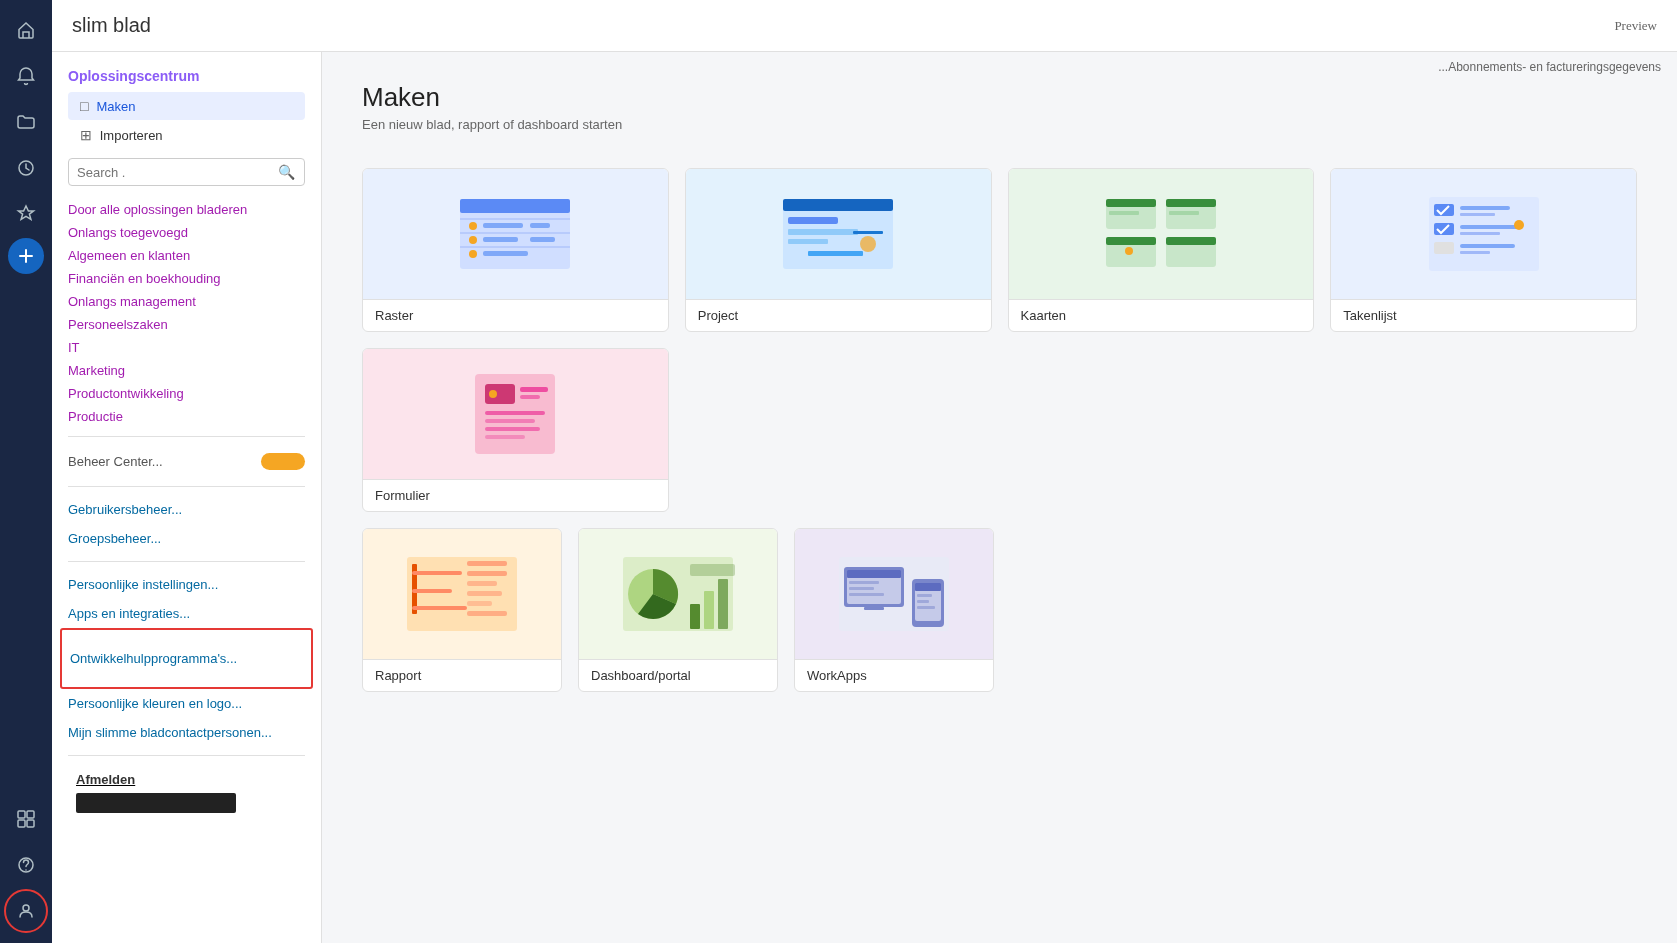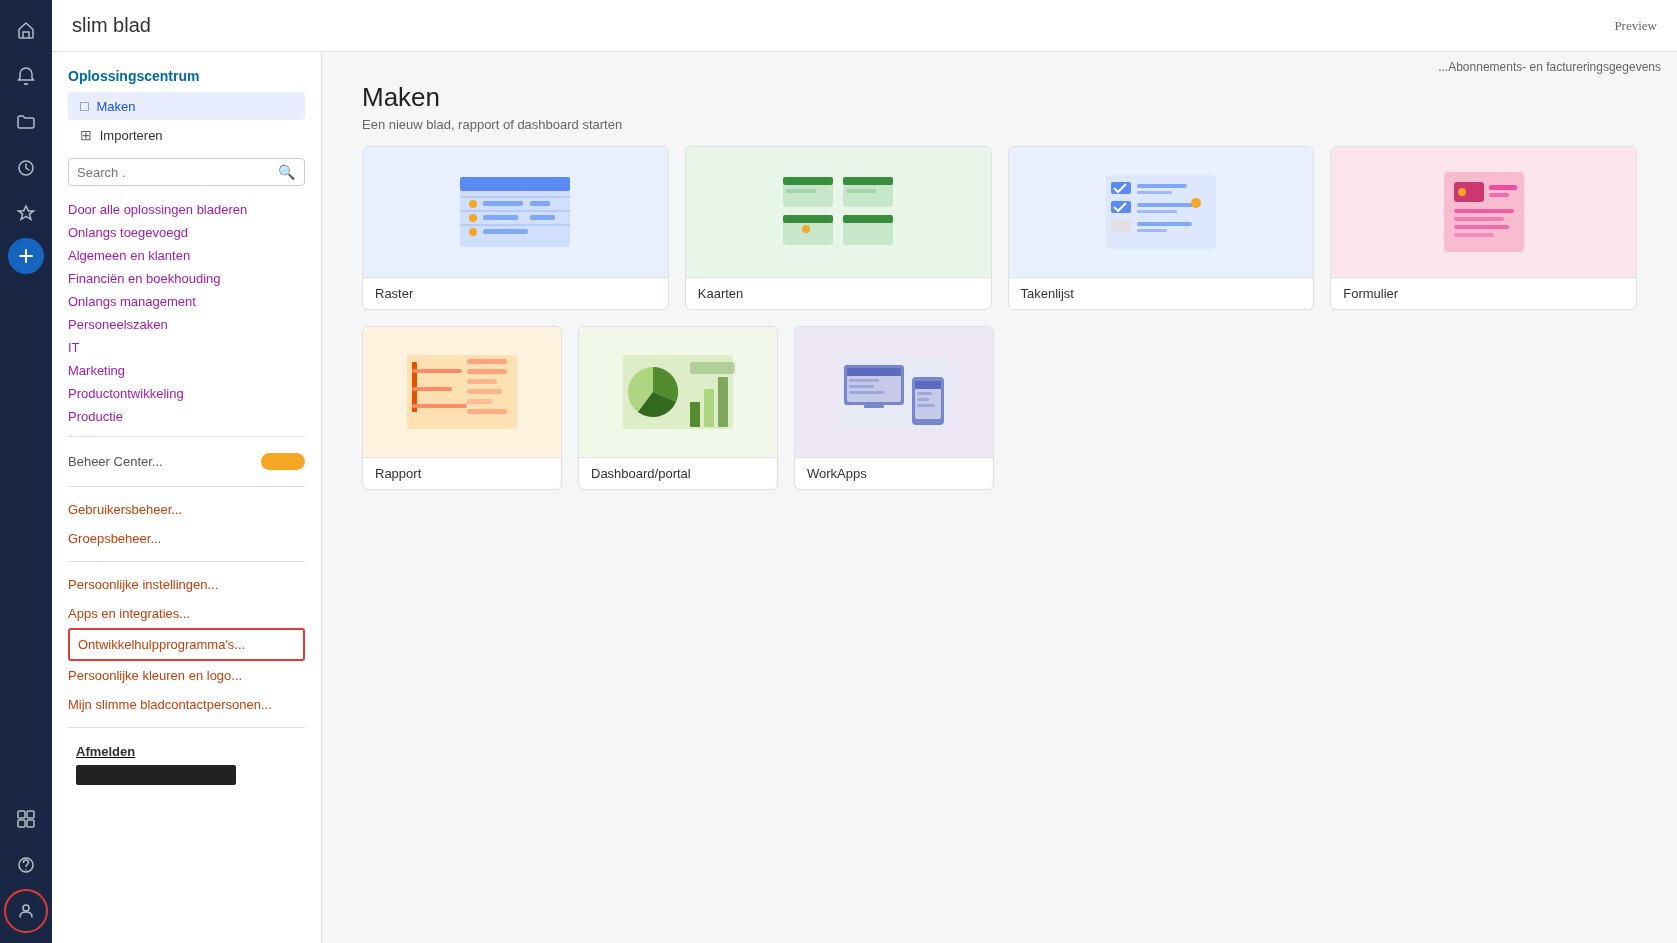--- a/index.html
+++ b/index.html
@@ -104,21 +104,21 @@
       flex-direction: column;
       overflow-y: auto;
       flex-shrink: 0;
     }
     .sidebar-section {
       padding: 16px 16px 8px 16px;
     }
     .sidebar-section-title {
       font-size: 14px;
       font-weight: 600;
-      color: #0369a1;
+      color: #8b5cf6;
       margin-bottom: 8px;
     }
     .sidebar-item {
       display: flex;
       align-items: center;
       padding: 6px 12px;
       font-size: 13px;
       color: #333;
       cursor: pointer;
       border-radius: 4px;
@@ -183,46 +183,46 @@
       color: #fff;
       font-size: 11px;
       padding: 2px 8px;
       border-radius: 10px;
       font-weight: 600;
     }
 
     .sidebar-menu-item {
       padding: 7px 16px;
       font-size: 13px;
-      color: #c2410c;
+      color: #0369a1;
       cursor: pointer;
     }
     .sidebar-menu-item.highlighted {
       border: 2px solid #e53935;
       border-radius: 3px;
-      margin: 0 16px;
-      padding: 7px 8px;
+      margin: 0 8px;
+      padding: 21px 8px;
     }
 
     
     .main-content {
       flex: 1;
       padding: 30px 40px;
       overflow-y: auto;
     }
     .page-title {
       font-size: 26px;
       font-weight: 400;
       color: #222;
       margin-bottom: 4px;
     }
     .page-subtitle {
       font-size: 13px;
       color: #666;
-      margin-bottom: 14px;
+      margin-bottom: 36px;
     }
 
     
     .cards-grid {
       display: grid;
       grid-template-columns: repeat(4, 1fr);
       gap: 16px;
       margin-bottom: 16px;
     }
     .cards-row2 {
@@ -437,20 +437,35 @@
               <circle cx="18" cy="51" r="4" fill="#f5a623"></circle>
               <rect x="28" y="48" width="35" height="5" rx="2" fill="#7fa8f8"></rect>
               <rect x="75" y="48" width="25" height="5" rx="2" fill="#7fa8f8"></rect>
               <circle cx="18" cy="65" r="4" fill="#f5a623"></circle>
               <rect x="28" y="62" width="45" height="5" rx="2" fill="#7fa8f8"></rect>
             </svg>
           </div>
           <div class="card-label">Raster</div>
         </div>
 
+        <div class="card">
+          <div class="card-preview project">
+            <svg viewBox="0 0 120 90" width="120" height="90">
+              <rect x="5" y="10" width="110" height="70" rx="3" fill="#cce5ff"></rect>
+              <rect x="5" y="10" width="110" height="12" rx="2" fill="#1565c0"></rect>
+              <rect x="10" y="28" width="50" height="7" rx="2" fill="#5b8af5"></rect>
+              <rect x="10" y="40" width="70" height="6" rx="1" fill="#90caf9"></rect>
+              <rect x="10" y="50" width="40" height="5" rx="1" fill="#90caf9"></rect>
+              <circle cx="90" cy="55" r="8" fill="#f5a623" opacity="0.7"></circle>
+              <rect x="30" y="62" width="55" height="5" rx="1" fill="#42a5f5"></rect>
+              <rect x="75" y="42" width="30" height="3" rx="1" fill="#1976d2"></rect>
+            </svg>
+          </div>
+          <div class="card-label">Project</div>
+        </div>
 
         <div class="card">
           <div class="card-preview kaarten">
             <svg viewBox="0 0 120 90" width="120" height="90">
               <rect x="5" y="10" width="50" height="30" rx="3" fill="#c8e6c9"></rect>
               <rect x="5" y="10" width="50" height="8" rx="2" fill="#388e3c"></rect>
               <rect x="8" y="22" width="30" height="4" rx="1" fill="#a5d6a7"></rect>
               <rect x="65" y="10" width="50" height="30" rx="3" fill="#c8e6c9"></rect>
               <rect x="65" y="10" width="50" height="8" rx="2" fill="#388e3c"></rect>
               <rect x="68" y="22" width="30" height="4" rx="1" fill="#a5d6a7"></rect>

